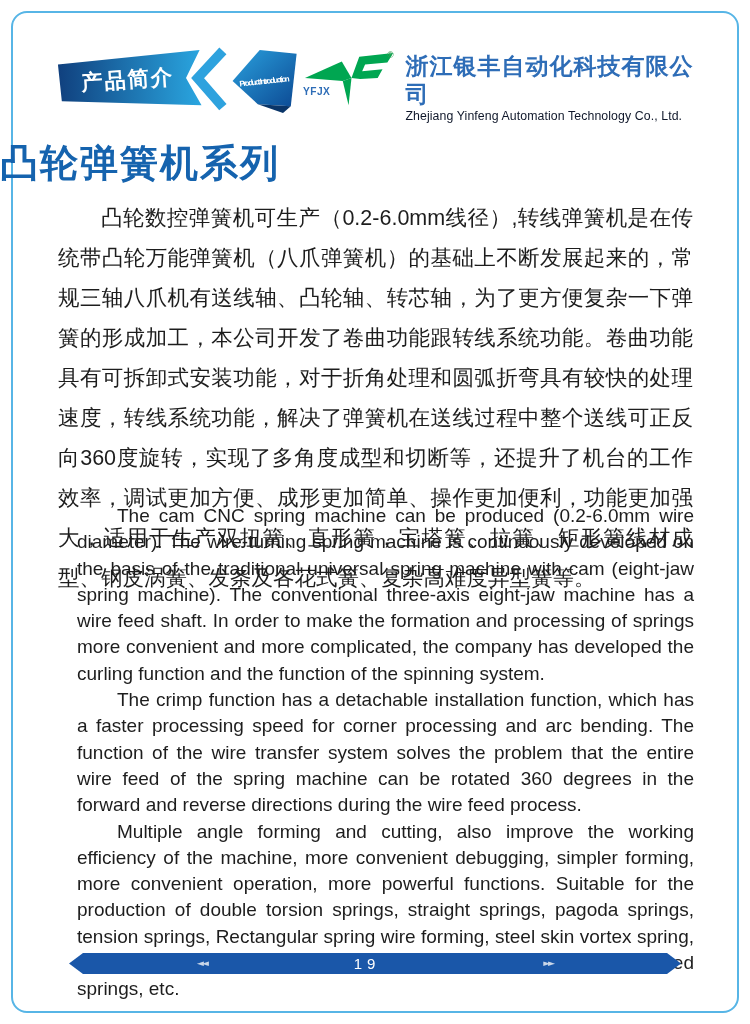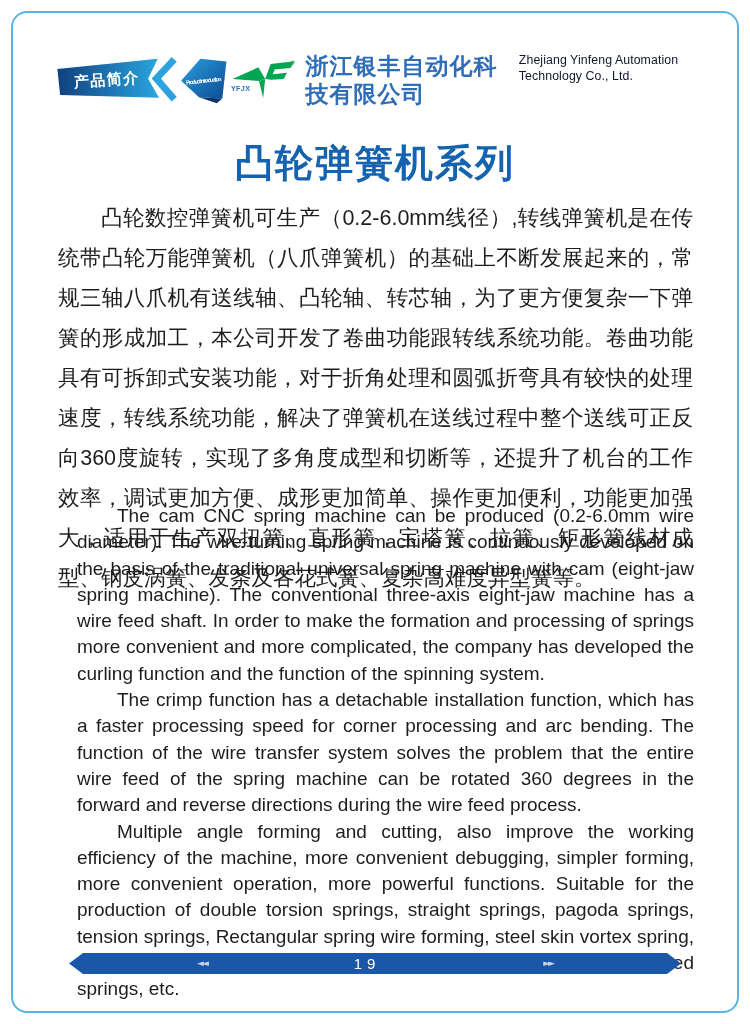--- a/index.html
+++ b/index.html
@@ -11,29 +11,29 @@
     position:absolute;top:11px;left:11px;right:11px;bottom:11px;
     border:2px solid #57b5e6;border-radius:16px;pointer-events:none;
   }
   .header{
     position:absolute;top:44px;left:56px;right:42px;
     display:flex;justify-content:space-between;align-items:flex-start;
   }
   .banner{display:block;}
   .logo{display:flex;align-items:flex-start;margin-top:4px;}
   .logo-mark{display:block;margin-right:8px;}
-  .logo-text{display:flex;margin-top:4px;}
+  .logo-text{display:flex;flex-direction:column;margin-top:4px;}
   .logo-cn{
     font-size:23px;font-weight:bold;color:#2e6db7;letter-spacing:1px;line-height:28px;
   }
   .logo-en{
     font-size:12.3px;color:#0f172a;line-height:16px;letter-spacing:0.1px;
   }
   .doc-title{
-    position:absolute;top:138px;left:0;width:100%;text-align:center;
+    position:absolute;top:138px;left:0;width:100%;
     font-size:38px;font-weight:bold;color:#1563ae;letter-spacing:2px;margin:0;
   }
   .cn-para{
     position:absolute;top:197px;left:57px;right:56px;
     font-size:21.5px;line-height:40px;color:#1d1d1d;
     text-align:justify;text-indent:2em;margin:1px;
   }
   .en-block{
     position:absolute;top:503px;left:57px;right:56px;
     font-size:19px;line-height:26.3px;color:#1d1d1d;text-align:justify;margin-left:20px;

